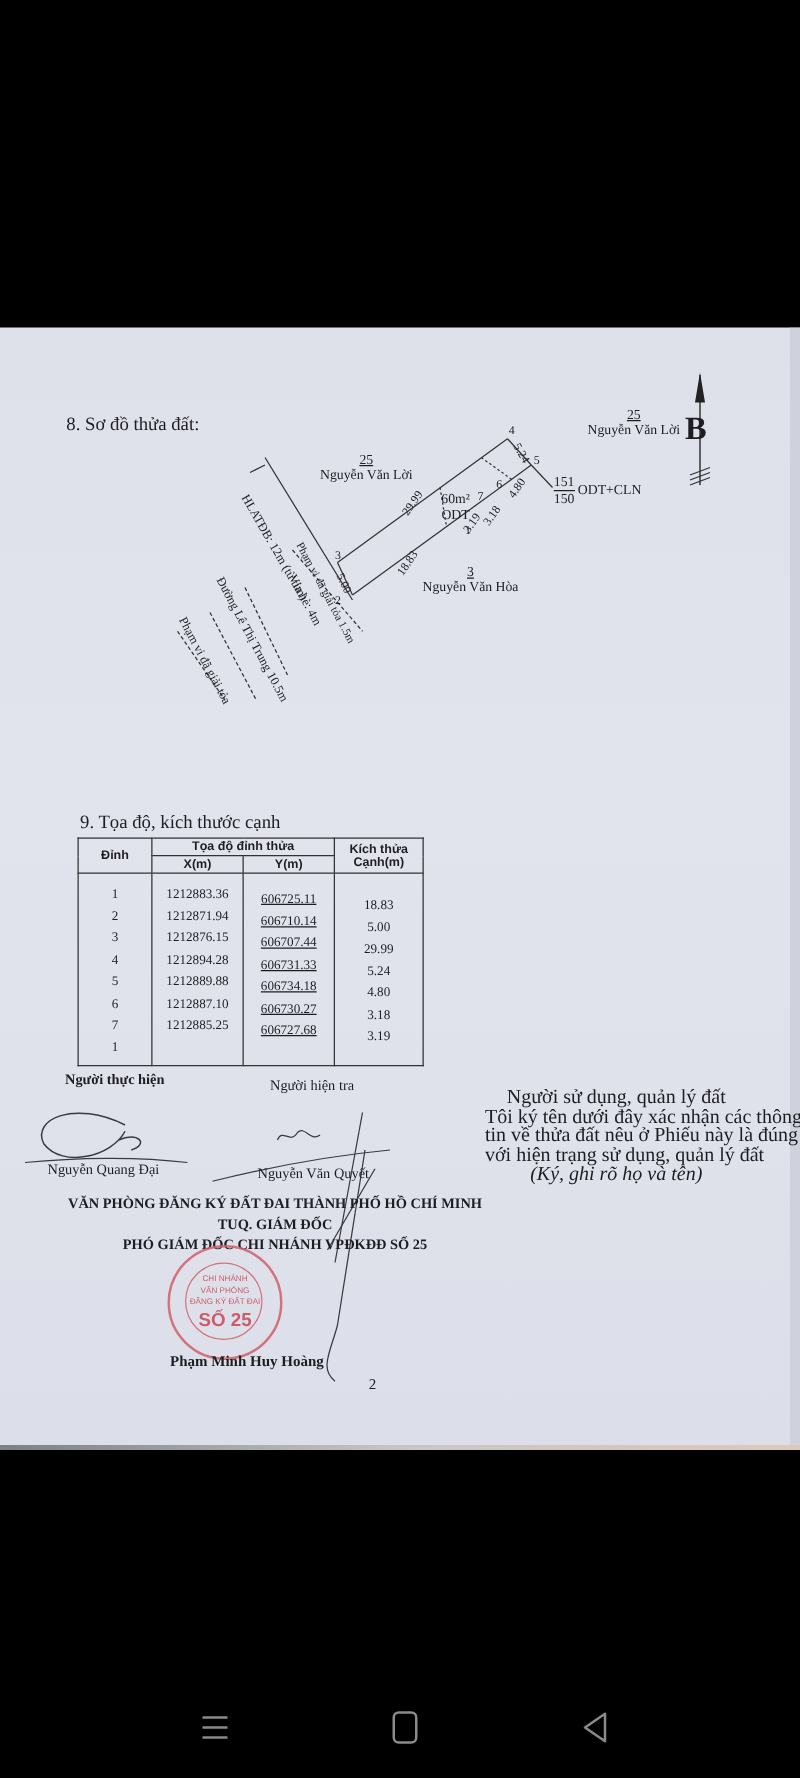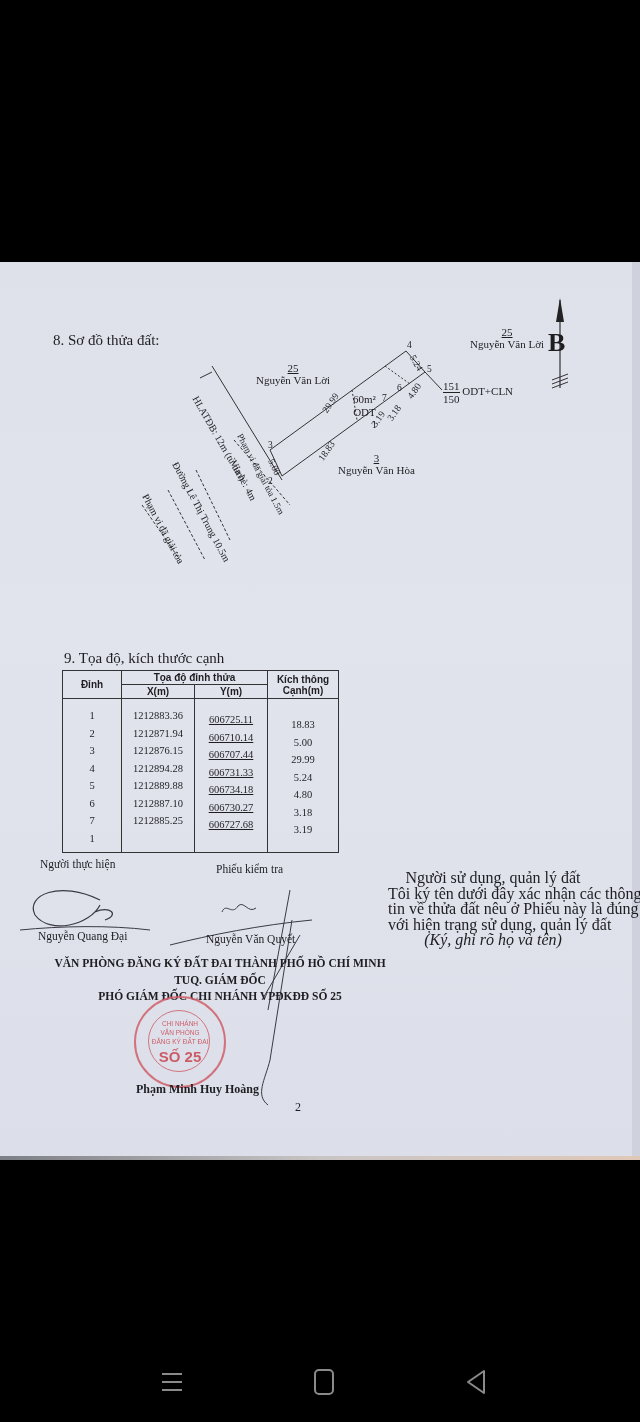--- a/index.html
+++ b/index.html
@@ -123,21 +123,21 @@
 <div class="abs tiny" style="left:180px;top:460px;transform:rotate(62deg);transform-origin:left top;font-size:10px;">Đường Lê Thị Trung 10.5m</div>
 <div class="abs tiny" style="left:150px;top:492px;transform:rotate(62deg);transform-origin:left top;font-size:10px;">Phạm vi đã giải tỏa</div>
 
 <div class="abs sec-title" style="left:64px;top:650px;">9. Tọa độ, kích thước cạnh</div>
 
 <table class="coords">
   <thead>
     <tr>
       <th rowspan="2" style="width:50px;">Đỉnh</th>
       <th colspan="2">Tọa độ đỉnh thửa</th>
-      <th rowspan="2" style="width:62px;">Kích thông Cạnh(m)</th>
+      <th rowspan="2" style="width:62px;">Kích thửa Cạnh(m)</th>
     </tr>
     <tr>
       <th style="width:64px;">X(m)</th>
       <th style="width:64px;">Y(m)</th>
     </tr>
   </thead>
   <tbody>
     <tr class="first last">
       <td>
         <span class="vcol">1</span>
@@ -174,22 +174,22 @@
         <span class="vcol">29.99</span>
         <span class="vcol">5.24</span>
         <span class="vcol">4.80</span>
         <span class="vcol">3.18</span>
         <span class="vcol">3.19</span>
       </td>
     </tr>
   </tbody>
 </table>
 
-<div class="abs sigline" style="left:40px;top:858px;">Người thực hiện</div>
-<div class="abs sigline" style="left:216px;top:863px;">Phiếu kiểm tra</div>
+<div class="abs sigline" style="left:52px;top:858px;font-weight:bold;">Người thực hiện</div>
+<div class="abs sigline" style="left:216px;top:863px;">Người hiện tra</div>
 
 <svg class="diag" width="640" height="1422">
   <path d="M 100 900 C 60 880, 25 895, 35 915 C 50 935, 90 925, 100 905 M 95 912 C 110 905, 120 915, 105 920" stroke="#3a3a44" stroke-width="1.2" fill="none"></path>
   <path d="M 20 930 C 60 926, 110 925, 150 930" stroke="#3a3a44" stroke-width="1" fill="none"></path>
   <path d="M 222 912 C 226 902, 232 916, 238 906 C 244 900, 248 914, 256 908" stroke="#3a3a44" stroke-width="1" fill="none"></path>
   <path d="M 290 890 L 268 1010 M 292 920 L 270 1060 C 265 1080, 255 1095, 268 1105" stroke="#3a3a44" stroke-width="1" fill="none"></path>
   <path d="M 170 945 C 210 935, 260 925, 312 920" stroke="#3a3a44" stroke-width="1" fill="none"></path>
   <path d="M 300 935 L 262 1000" stroke="#3a3a44" stroke-width="1" fill="none"></path>
 </svg>
 

